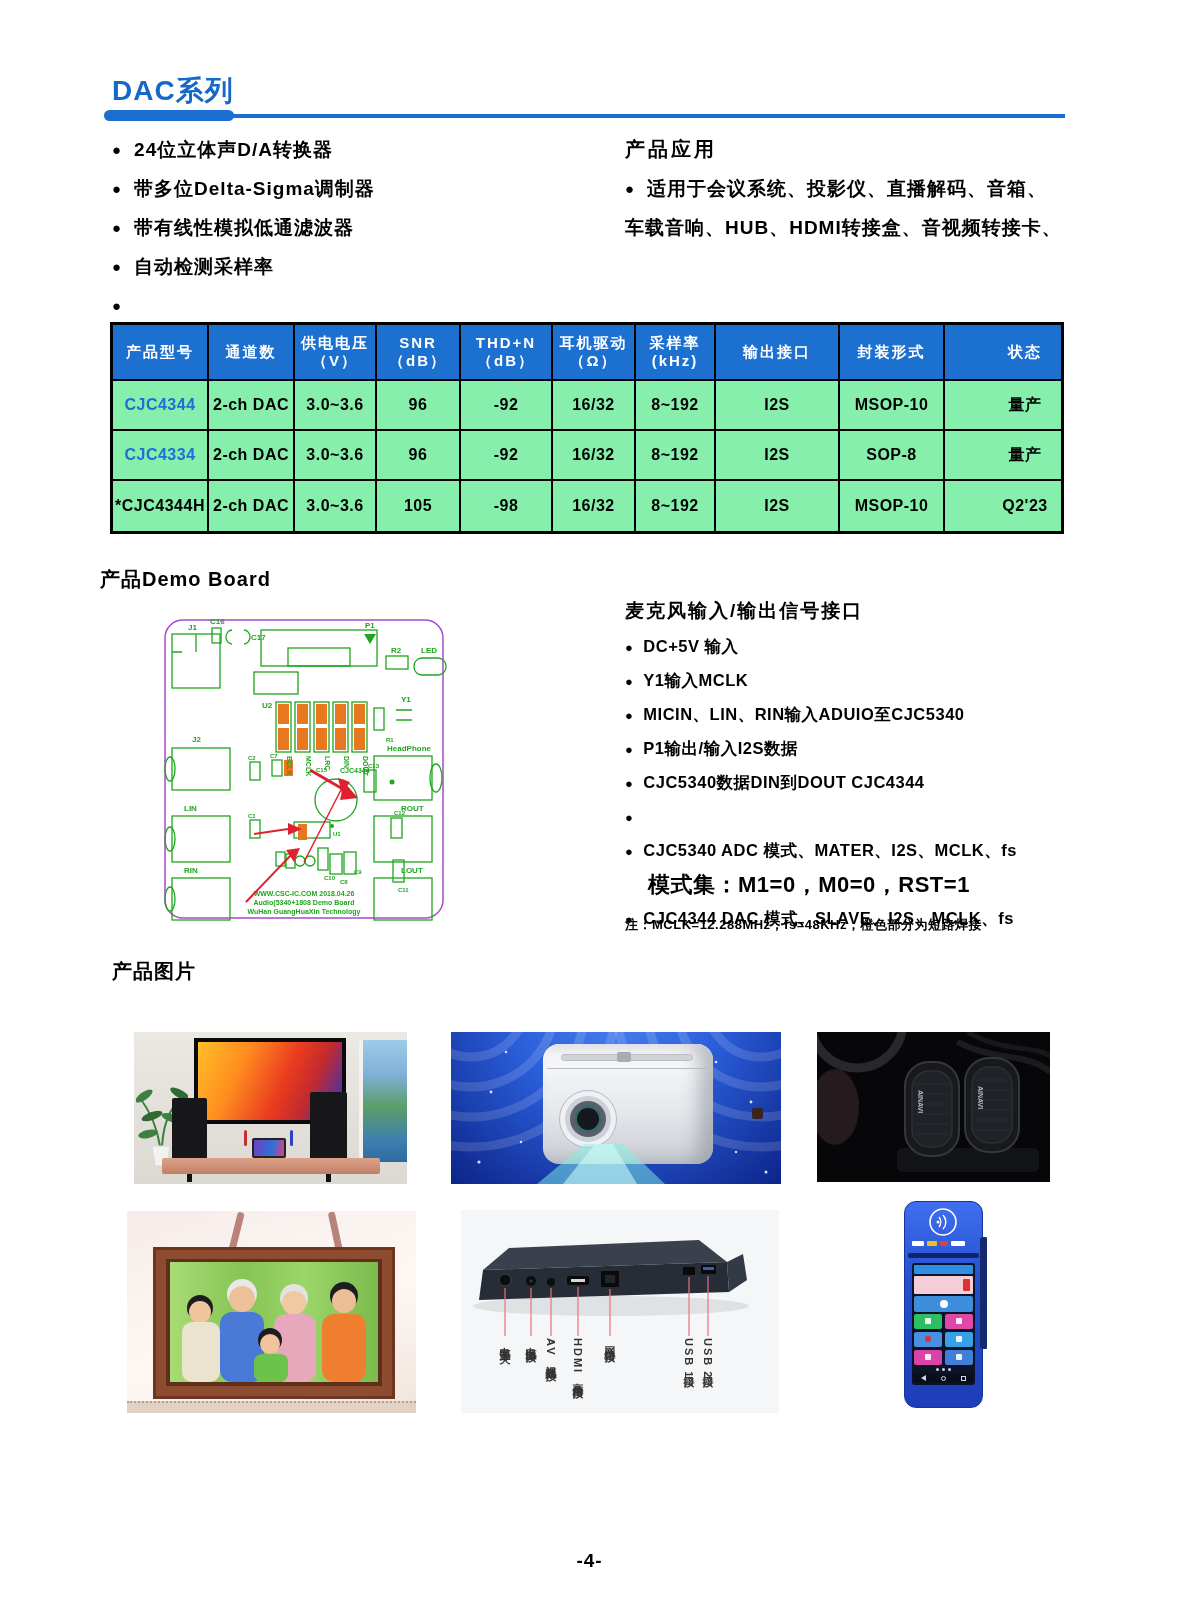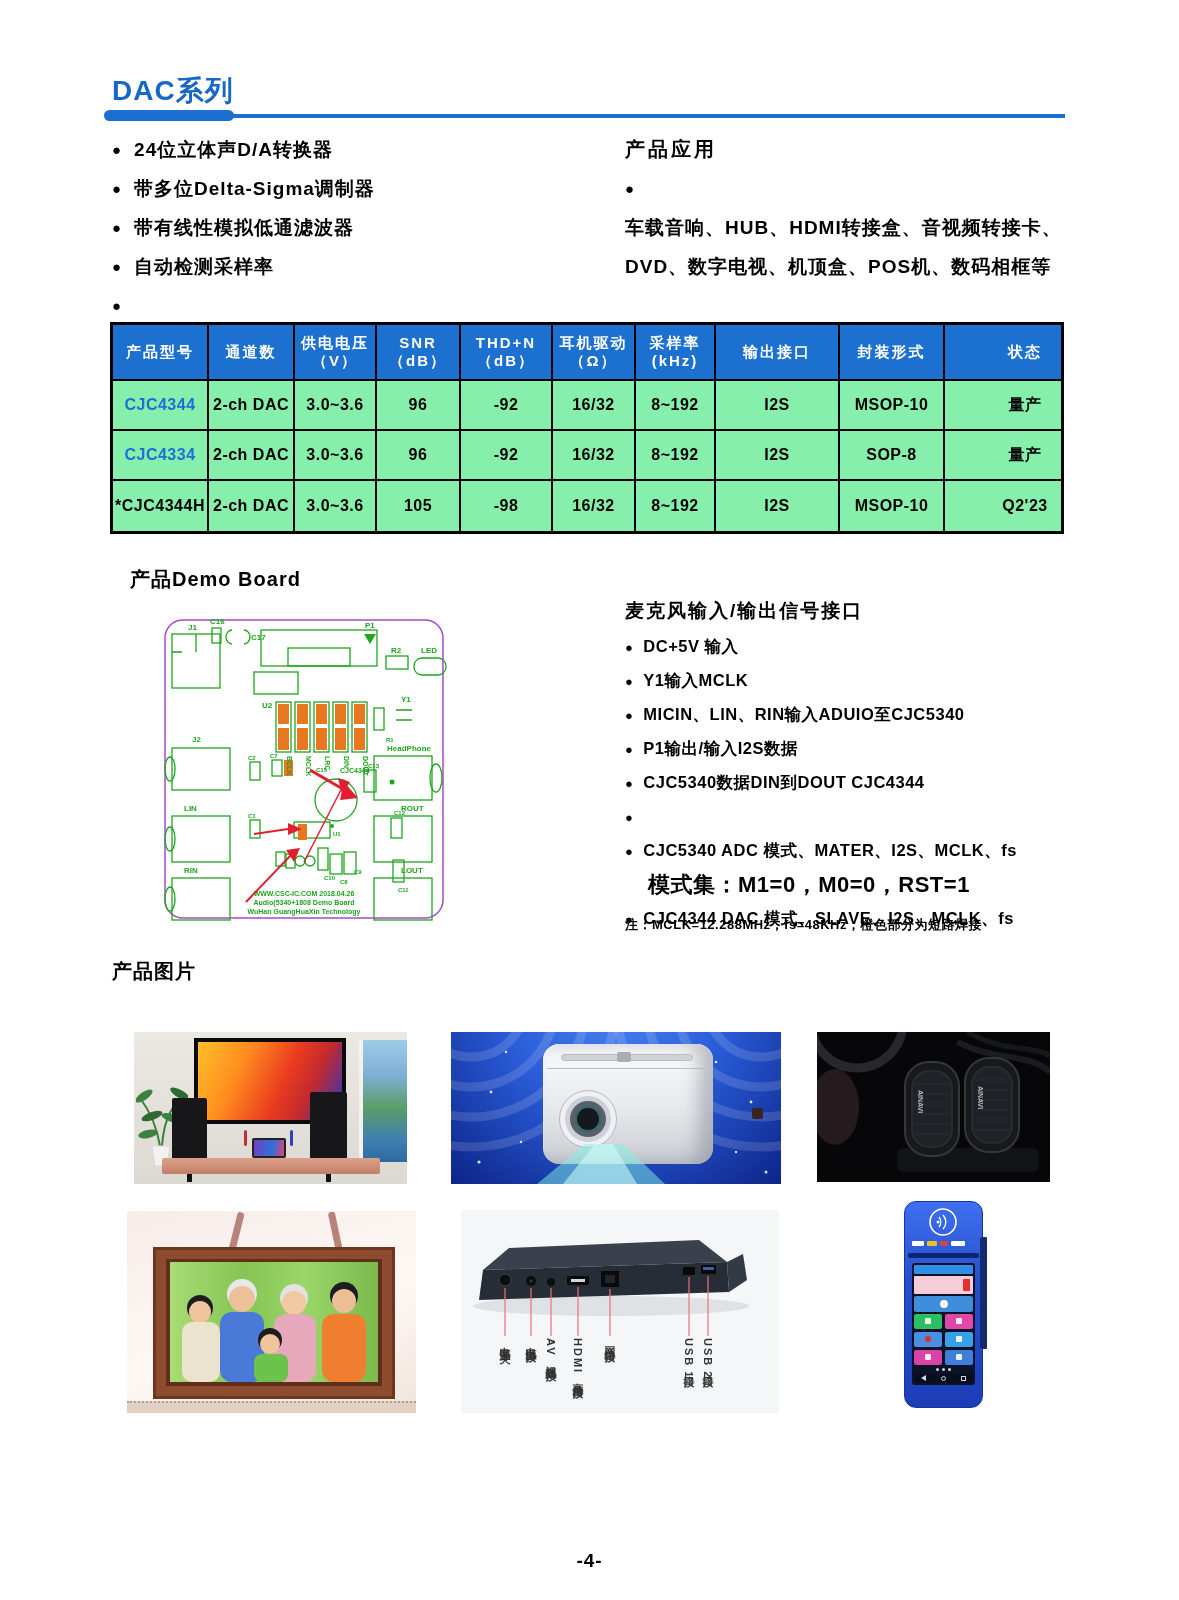--- a/index.html
+++ b/index.html
@@ -137,26 +137,24 @@
       </div>
     <div class="feat">
         <span class="dot">●</span>
       </div>
   </div>
 
   <div class="apps">
     <div class="apps-h">产品应用</div>
     <div class="app-line">
         <span class="dot">●</span>
+        <span>适用于会议系统、投影仪、直播解码、音箱、</span>
       </div>
     <div class="app-line">
         <span>车载音响、HUB、HDMI转接盒、音视频转接卡、</span>
-      </div>
-    <div class="app-line">
-        <span>DVD、数字电视、机顶盒、POS机、数码相框等</span>
       </div>
   </div>
 
   <div class="spec">
     <div class="hc">
         <span class="hl">产品型号</span>
         <span class="hl"></span>
       </div>
     <div class="hc">
         <span class="hl">通道数</span>
@@ -222,21 +220,21 @@
     <div class="dc lr">3.0~3.6</div>
     <div class="dc lr">105</div>
     <div class="dc lr">-98</div>
     <div class="dc lr">16/32</div>
     <div class="dc lr">8~192</div>
     <div class="dc lr">I2S</div>
     <div class="dc lr">MSOP-10</div>
     <div class="dc lc lr">Q2'23</div>
   </div>
 
-  <div class="sec-h" style="left:130px;top:566px;">产品Demo Board</div>
+  <div class="sec-h" style="left:100px;top:566px;">产品Demo Board</div>
 
   <svg class="pcb" width="292" height="316" viewBox="0 0 292 316">
     <rect x="7" y="12" width="278" height="298" rx="18" fill="#ffffff" stroke="#A64AC9" stroke-width="1.5"></rect>
     <g stroke="#1FA51F" stroke-width="1.3" fill="none">
       <rect x="14" y="26" width="48" height="54"></rect>
         <path d="M38,26 V44 M14,44 h10"></path>
       <rect x="54" y="20" width="9" height="15"></rect>
       <path d="M74,22 a6,7 0 1 0 0,14"></path>
         <path d="M86,22 a6,7 0 1 1 0,14"></path>
       <rect x="103" y="22" width="116" height="36"></rect>

